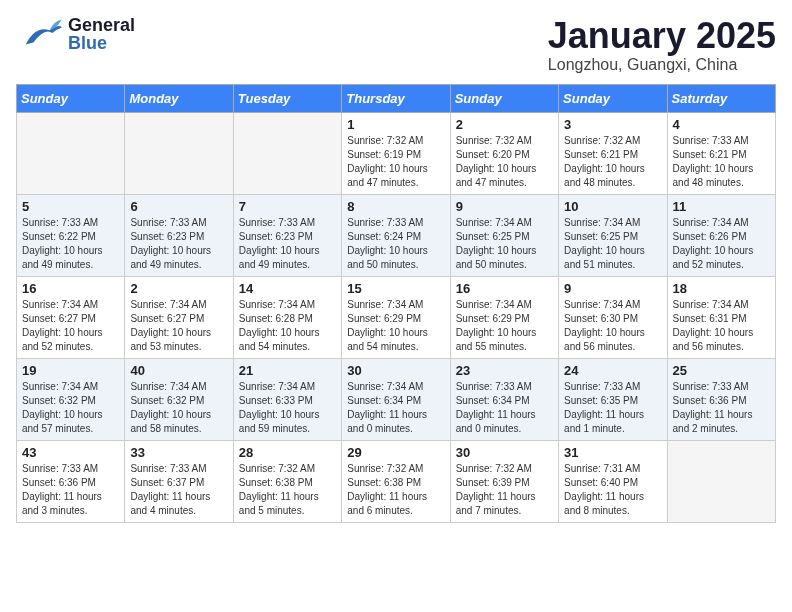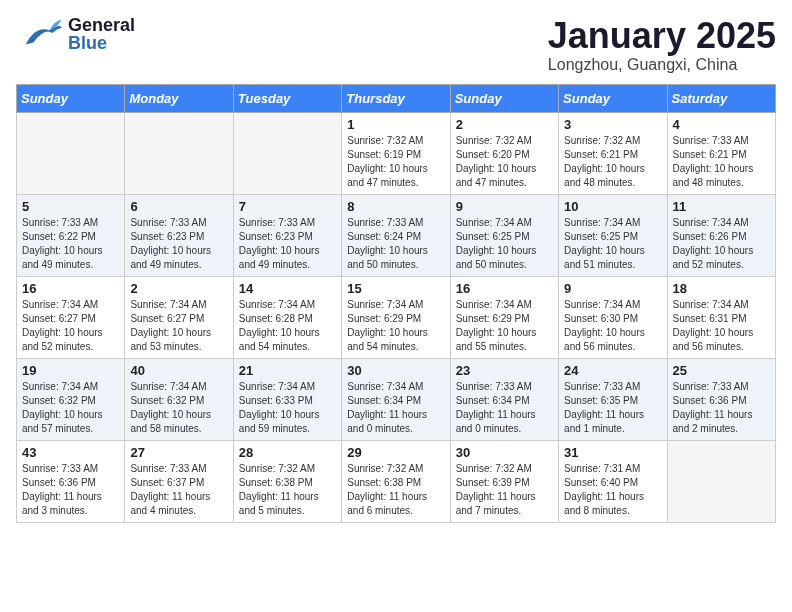--- a/index.html
+++ b/index.html
@@ -321,21 +321,21 @@
       </tr>
       <tr>
         <td>
           <span class="day-num">43</span>
           <div class="day-info" style="white-space: pre-line;">Sunrise: 7:33 AM
 Sunset: 6:36 PM
 Daylight: 11 hours
 and 3 minutes.</div>
         </td>
         <td>
-          <span class="day-num">27</span>
+          <span class="day-num">33</span>
           <div class="day-info" style="white-space: pre-line;">Sunrise: 7:33 AM
 Sunset: 6:37 PM
 Daylight: 11 hours
 and 4 minutes.</div>
         </td>
         <td>
           <span class="day-num">28</span>
           <div class="day-info" style="white-space: pre-line;">Sunrise: 7:32 AM
 Sunset: 6:38 PM
 Daylight: 11 hours

